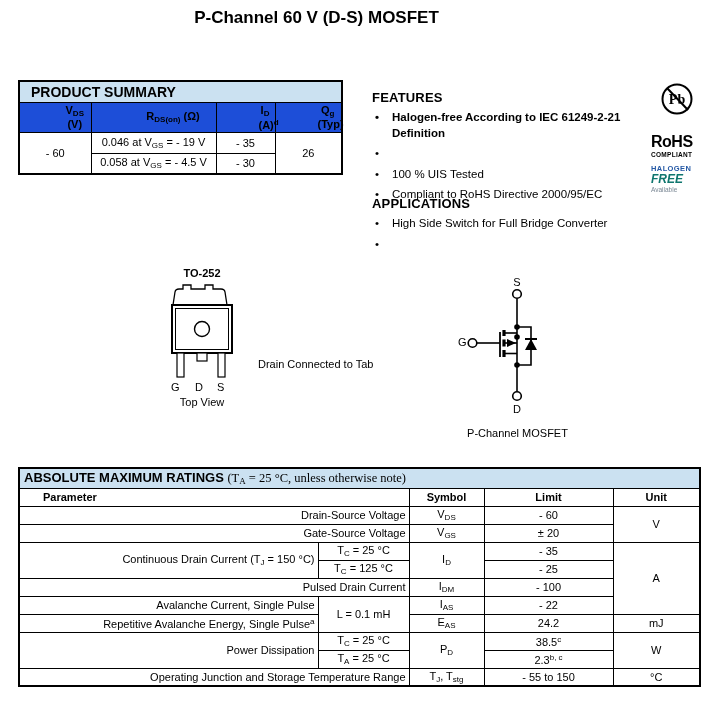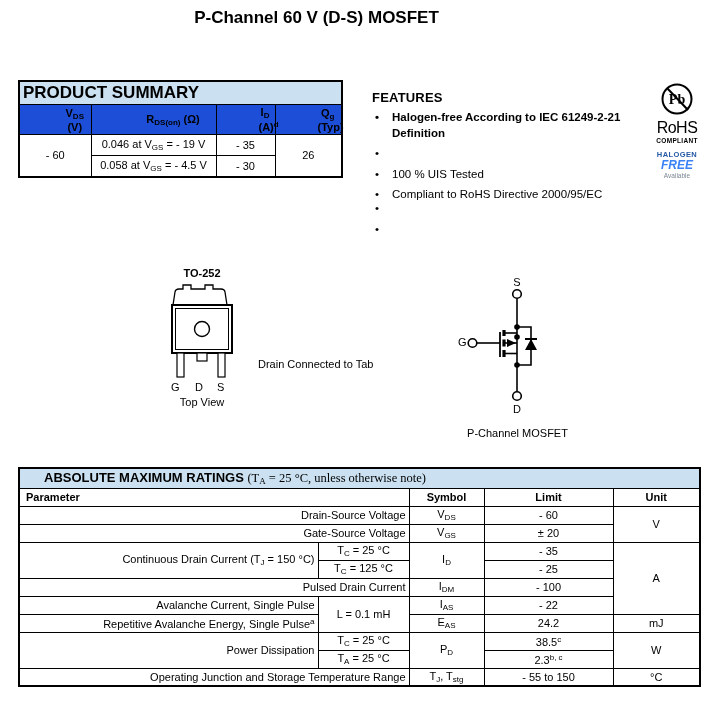--- a/index.html
+++ b/index.html
@@ -9,43 +9,43 @@
   .abs { position:absolute; }
   .doc-title { top:8px; left:0; width:633px; text-align:center;
                font-size:17px; font-weight:bold; }
   
   table { border-collapse:collapse; table-layout:fixed; }
   td, th { border:1px solid #000; font-size:11px; text-align:center;
            vertical-align:middle; padding:1px 3px; }
   .ps-table { left:18px; top:80px; width:323px; border:2px solid #000; }
   .ps-table td, .ps-table th { height:21px; }
   .titlebar { background:#cbe1f1; text-align:left; font-weight:bold;
-              font-size:17px; padding-left:3px; }
+              font-size:14px; padding-left:11px; }
   .ps-table th { background:#1d4ed8; font-weight:bold;padding-left:42px; }
   .amr-table { left:18px; top:467px; width:681px; border:2px solid #000; }
   .amr-table td { height:18px; }
-  .amr-table .titlebar { font-size:13px; height:20px; padding-left:24px; }
-  .amr-table .hdr { font-weight:bold; text-align:left; padding-left:6px; }
+  .amr-table .titlebar { font-size:13px; height:20px; padding-left:4px; }
+  .amr-table .hdr { font-weight:bold; text-align:left; padding-left:23px; }
   .amr-table .hdrc { font-weight:bold; }
   .param { text-align:right; padding-left:0; }
   .serif { font-family:"Liberation Serif", serif; font-weight:normal;
            font-size:12.5px; }
   .sub { font-size:8px; vertical-align:-2px; }
   .sup { font-size:8px; vertical-align:4px; }
   .serif .sub { font-size:9px; }
   
   .section-head { font-size:13px; font-weight:bold; letter-spacing:.2px; }
   .features { left:372px; top:90px; width:278px; }
   .applications { left:372px; top:196px; width:300px; }
   .bullet-row { display:flex; margin-top:5px; font-size:11.5px; line-height:1.35; }
   .bullet-row .glyph { width:20px; flex:none; padding-left:3px; }
   .bold { font-weight:bold; }
   
-  .badges { left:651px; top:80px; width:52px; text-align:center; }
-  .rohs { font-size:16px; font-weight:normal; letter-spacing:-.5px; line-height:1; margin-top:2px; }
+  .badges { left:651px; top:80px; width:52px; text-align:left; }
+  .rohs { font-size:16px; font-weight:bold; letter-spacing:-.5px; line-height:1; margin-top:16px; }
   .compliant { font-size:6.5px; font-weight:bold; letter-spacing:.3px; margin-top:1px; }
   .halogen { font-size:7.5px; font-weight:bold; margin-top:6px; letter-spacing:.4px; }
   .free { font-size:12px; font-weight:bold; font-style:italic; line-height:1; }
   .available { font-size:6.5px; margin-top:1px; }
   
   .fig-label { font-size:11px; }
   .fig-label-b { font-size:11px; font-weight:bold; }
   svg { display:block; }
 </style>
 </head>
@@ -104,27 +104,29 @@
 
 <div class="abs badges">
   <svg width="38" height="38" viewBox="0 0 38 38" style="margin:0 auto;">
     <circle cx="19" cy="19" r="14.5" fill="none" stroke="#000" stroke-width="2"></circle>
     <text x="19" y="24" text-anchor="middle" font-size="14" font-weight="bold" font-family="Liberation Serif, serif" fill="#000">Pb</text>
     <line x1="9" y1="8" x2="30" y2="30" stroke="#000" stroke-width="2"></line>
   </svg>
   <div class="rohs">RoHS</div>
   <div class="compliant">COMPLIANT</div>
   <div class="halogen" style="color:#2458a5">HALOGEN</div>
-  <div class="free" style="color:#3b82f6">FREE</div>
+  <div class="free" style="color:#0f766e">FREE</div>
   <div class="available" style="color:#7a8794">Available</div>
 </div>
 
 <div class="abs applications">
-  <div class="bullet-row">
-    <span class="glyph">•</span>
+  <div class="section-head">APPLICATIONS</div>
+  <div class="bullet-row">
+    <span class="glyph">•</span>
+    <span>High Side Switch for Full Bridge Converter</span>
   </div>
   <div class="bullet-row">
     <span class="glyph">•</span>
   </div>
 </div>
 
 <div class="abs fig-label-b" style="left:160px; top:267px; width:84px; text-align:center;">TO-252</div>
 <svg class="abs" style="left:164px; top:283px;" width="80" height="100" viewBox="0 0 80 100">
   <path d="M9,22 L11,9 Q11.5,6 15,6 L19,6 L19,2 L27,2 L27,6 L41,6 L41,2 L49,2 L49,6 L57,6 Q60.5,6 61,9 L63,22 Z" fill="#fff" stroke="#000" stroke-width="1.3"></path>
   <rect x="8" y="22" width="60" height="48" fill="#fff" stroke="#000" stroke-width="2"></rect>

